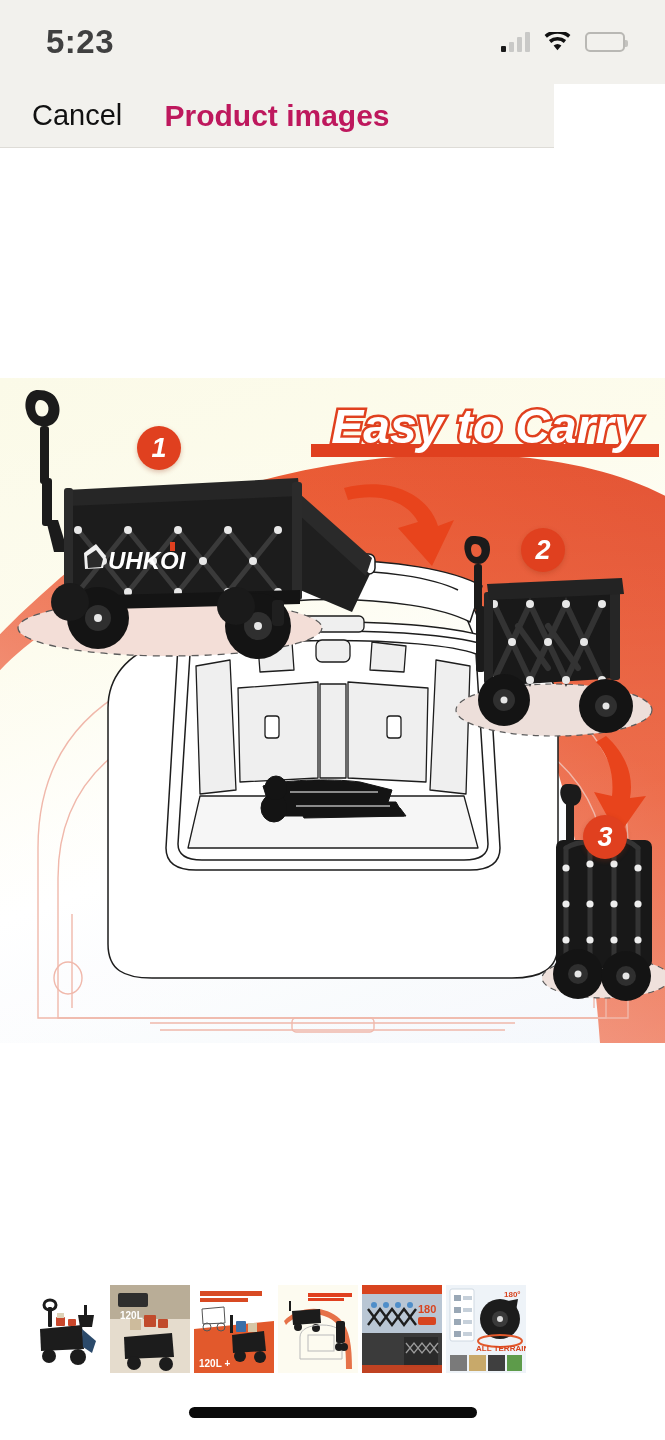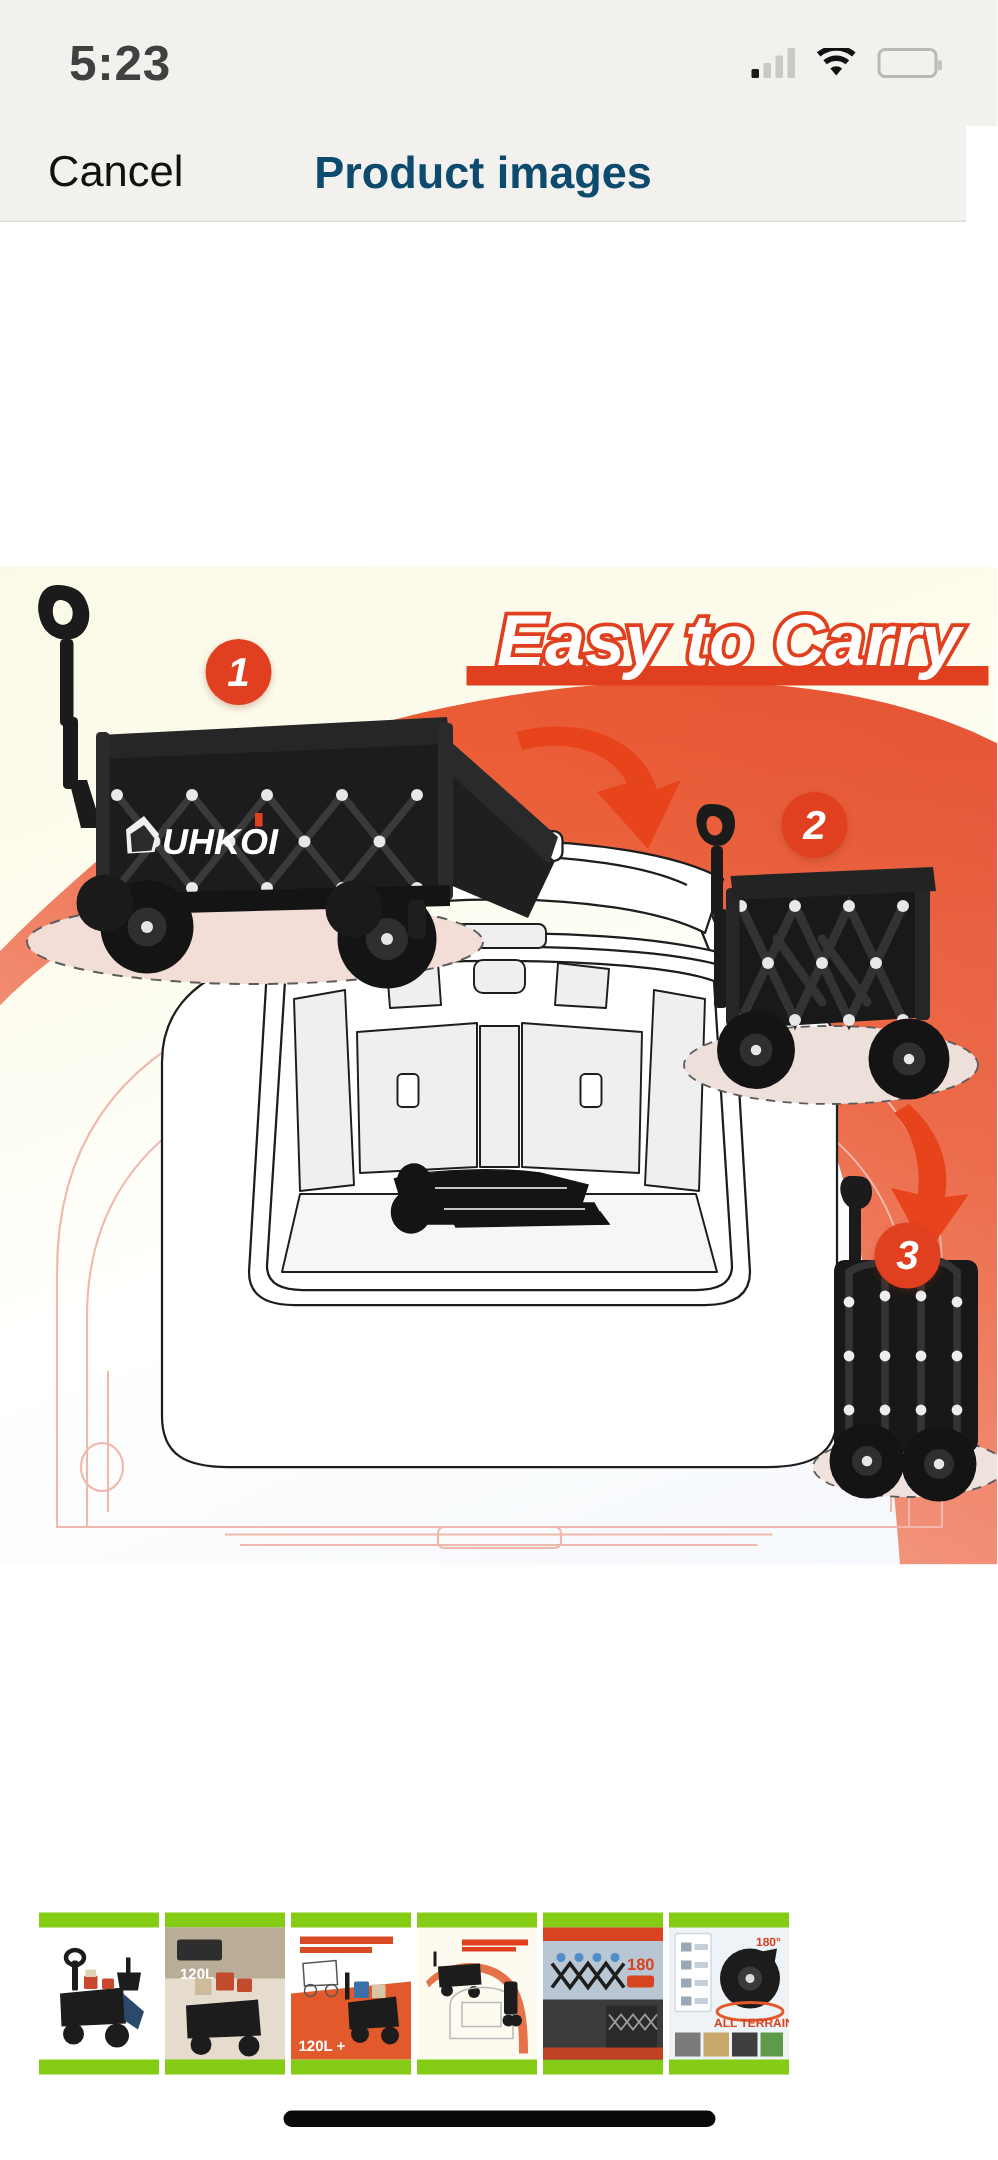--- a/index.html
+++ b/index.html
@@ -34,31 +34,31 @@
     position:relative; padding:2px;
   }
   .batt::after {
     content:""; position:absolute; right:-5px; top:6px;
     width:3px; height:7px; background:#c4c3bf; border-radius:0 2px 2px 0;
   }
   .batt-fill { height:100%; width:26%; background:#f4221d; border-radius:2px; }
 
   
   .navbar {
-    position:absolute; top:84px; left:0; width:644px; height:64px;
+    position:absolute; top:84px; left:0; width:554px; height:64px;
     background:#f2f1ed;
     border-bottom:1px solid #dedcd7;
     display:flex; align-items:center;
   }
   .nav-cancel {
     position:absolute; left:32px; font-size:29px; color:#111;
     background:none; border:none; font-family:inherit; cursor:pointer;
   }
   .nav-title {
-    width:100%; text-align:center; font-size:30px; font-weight:bold; color:#0c4a6e;
+    width:100%; text-align:center; font-size:30px; font-weight:bold; color:#be185d;
   }
 
   
   .gallery {
     position:absolute; top:149px; left:0; width:665px; height:1110px;
     background:#ffffff; overflow:hidden;
   }
   .hero {
     position:absolute; top:229px; left:0; width:665px; height:665px;
     background:linear-gradient(160deg,#fbfae8 0%,#fdfced 32%,#ffffff 60%,#f2f6fb 100%);
@@ -88,22 +88,22 @@
   .badge-1 { left:137px; top:48px; }
   .badge-2 { left:521px; top:150px; }
   .badge-3 { left:583px; top:437px; }
 
   
   .thumbstrip {
     position:absolute; top:1285px; left:0; width:665px; height:88px;
     display:flex; align-items:center; gap:4px; padding:0 26px;
   }
   .thumb {
-    width:80px; height:108px; flex:0 0 80px;
-    background:#84cc16; overflow:hidden; position:relative;
+    width:80px; height:88px; flex:0 0 80px;
+    background:#0ea5e9; overflow:hidden; position:relative;
     cursor:pointer;
   }
   .thumb svg { width:100%; height:100%; display:block; }
 
   
   .home-indicator {
     position:absolute; bottom:22px; left:50%; transform:translateX(-50%);
     width:288px; height:11px; background:#0a0a0a; border-radius:6px;
   }
 </style>

